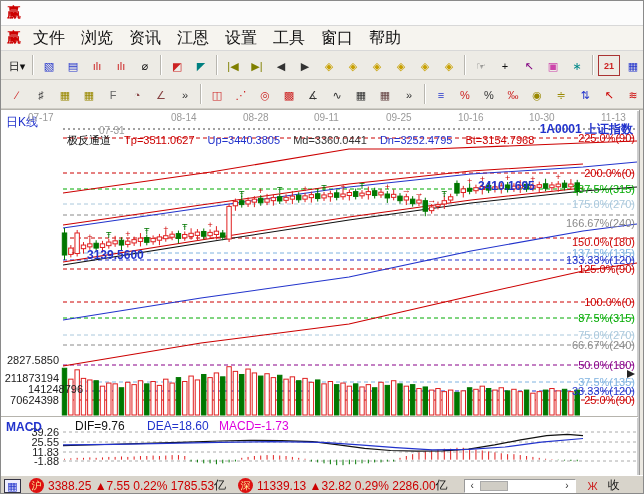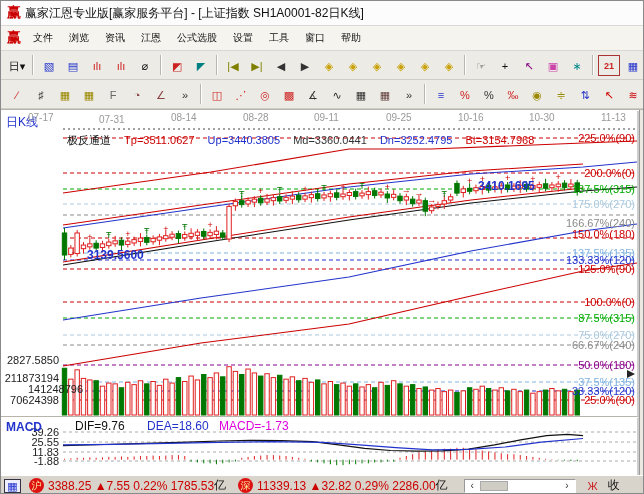--- a/index.html
+++ b/index.html
@@ -6,21 +6,21 @@
   *{box-sizing:border-box;font-family:"Liberation Sans","DejaVu Sans",sans-serif;}
   #win{position:relative;width:644px;height:494px;background:#fff;border:1px solid #8a8a8a;overflow:hidden;}
   
   #titlebar{position:absolute;left:0;top:0;width:644px;height:25px;background:#fcfcfc;border-bottom:1px solid #d8d8d8;display:flex;align-items:center;}
   .logo{color:#cc0000;font-weight:bold;font-size:14px;margin:0 4px 0 6px;}
   #title-text{font-size:12px;color:#111;}
   #title-buttons{position:absolute;right:6px;top:3px;display:flex;gap:6px;}
   .tbtn{width:50px;height:19px;font-size:12px;color:#2233cc;background:#ece9e2;border:1px solid #999;border-top-color:#fff;border-left-color:#fff;text-align:center;line-height:17px;cursor:default;}
   
   #menubar{position:absolute;left:0;top:25px;width:644px;height:25px;background:#f6f4ef;border-bottom:1px solid #d8d8d8;display:flex;align-items:center;}
-  .menu-item{font-size:10px;color:#111;padding:2px 8px;}
+  .menu-item{font-size:16px;color:#111;padding:2px 8px;}
   
   .toolbar{position:absolute;left:0;width:644px;background:#edebe5;border-bottom:1px solid #cfcdc6;display:flex;align-items:center;padding-left:4px;}
   #toolbar1{top:50px;height:29px;}
   #toolbar2{top:79px;height:29px;}
   .ticon{min-width:22px;height:21px;margin:0 1px;font-size:11px;line-height:20px;text-align:center;background:#edebe5;border:1px solid #edebe5;white-space:nowrap;}
   .ticon.boxed{border:1px solid #aa3333;font-size:9px;font-weight:bold;}
   .tsep{width:2px;height:20px;border-left:1px solid #b8b6af;border-right:1px solid #fff;margin:0 3px;}
   
   #chart{position:absolute;left:0;top:108px;width:644px;height:366px;background:#fff;border-top:1px solid #b5b3ac;}
   #chart svg{position:absolute;left:0;top:0;}
@@ -49,30 +49,28 @@
   #recv{margin-left:10px;color:#111;}
   #antenna{color:#cc2222;font-size:11px;margin-left:12px;}
 </style>
 </head>
 <body>
 
 <div id="win">
 
   <div id="titlebar">
     <span class="logo">赢</span>
-    <span id="title-text">赢家江恩专业版[赢家服务平台] - [上证指数  SH1A0001-82日K线]</span>
   </div>
 
   <div id="menubar">
     <span class="logo">赢</span>
   <span class="menu-item">文件</span>
       <span class="menu-item">浏览</span>
       <span class="menu-item">资讯</span>
       <span class="menu-item">江恩</span>
-      <span class="menu-item">公式选股</span>
       <span class="menu-item">设置</span>
       <span class="menu-item">工具</span>
       <span class="menu-item">窗口</span>
       <span class="menu-item">帮助</span>
     </div>
 
   <div id="toolbar1" class="toolbar">
       <span class="ticon" style="color: rgb(17, 17, 17);">日▾</span>
       <span class="tsep"></span>
       <span class="ticon" style="color: rgb(34, 51, 204);">▧</span>
@@ -525,23 +523,24 @@
       </svg>
     <div id="kline-label" class="abs">日K线</div>
     <div id="pane-header" class="abs">
       <span style="color:#111">极反通道</span>
       <span style="color:#cc0000">Tp=3511.0627</span>
       <span style="color:#2233cc">Up=3440.3805</span>
       <span style="color:#333">Md=3360.0441</span>
       <span style="color:#2233cc">Dn=3252.4795</span>
       <span style="color:#cc0000">Bt=3154.7968</span>
     </div>
+    <div id="sym-label" class="abs">1A0001  上证指数</div>
     <div id="dates">
         <span class="abs datelab" style="left: 27px; top: 2px;">07-17</span>
-        <span class="abs datelab" style="left: 98px; top: 4px;">07-31</span>
+        <span class="abs datelab" style="left: 98px; top: 15px;">07-31</span>
         <span class="abs datelab" style="left: 170px; top: 2px;">08-14</span>
         <span class="abs datelab" style="left: 242px; top: 2px;">08-28</span>
         <span class="abs datelab" style="left: 313px; top: 2px;">09-11</span>
         <span class="abs datelab" style="left: 385px; top: 2px;">09-25</span>
         <span class="abs datelab" style="left: 457px; top: 2px;">10-16</span>
         <span class="abs datelab" style="left: 528px; top: 2px;">10-30</span>
         <span class="abs datelab" style="left: 600px; top: 2px;">11-13</span>
       </div>
     <div id="left-axis">
         <span class="abs left-ax" style="left: 0px; top: 250px;">2827.5850</span>
@@ -552,21 +551,21 @@
         <span class="abs left-ax" style="left: 0px; top: 332px;">25.55</span>
         <span class="abs left-ax" style="left: 0px; top: 342px;">11.83</span>
         <span class="abs left-ax" style="left: 0px; top: 351px;">-1.88</span>
       </div>
     <div id="pct-labels">
         <span class="abs pct-label" style="right: 10px; top: 28px; color: rgb(204, 0, 0);">225.0%(90)</span>
         <span class="abs pct-label" style="right: 10px; top: 63px; color: rgb(204, 0, 0); text-align: center;">200.0%(0)</span>
         <span class="abs pct-label" style="right: 10px; top: 79px; color: rgb(0, 170, 0);">187.5%(315)</span>
         <span class="abs pct-label" style="right: 10px; top: 94px; color: rgb(170, 200, 220);">175.0%(270)</span>
         <span class="abs pct-label" style="right: 10px; top: 105px; color: rgb(138, 138, 138); margin-top: 8px;">166.67%(240)</span>
-        <span class="abs pct-label" style="right: 10px; top: 124px; color: rgb(204, 0, 0); text-align: right;">150.0%(180)</span>
+        <span class="abs pct-label" style="right: 10px; top: 132px; color: rgb(204, 0, 0); text-align: right;">150.0%(180)</span>
         <span class="abs pct-label" style="right: 10px; top: 143px; color: rgb(127, 178, 224);">137.5%(135)</span>
         <span class="abs pct-label" style="right: 10px; top: 150px; color: rgb(34, 51, 204);">133.33%(120)</span>
         <span class="abs pct-label" style="right: 10px; top: 159px; color: rgb(204, 0, 0);">125.0%(90)</span>
         <span class="abs pct-label" style="right: 10px; top: 192px; color: rgb(204, 0, 0);">100.0%(0)</span>
         <span class="abs pct-label" style="right: 10px; top: 208px; color: rgb(0, 170, 0);">87.5%(315)</span>
         <span class="abs pct-label" style="right: 10px; top: 225px; color: rgb(170, 200, 220);">75.0%(270)</span>
         <span class="abs pct-label" style="right: 10px; top: 235px; color: rgb(138, 138, 138);">66.67%(240)</span>
         <span class="abs pct-label" style="right: 10px; top: 255px; color: rgb(136, 0, 136);">50.0%(180)</span>
         <span class="abs pct-label" style="right: 10px; top: 272px; color: rgb(127, 178, 224);">37.5%(135)</span>
         <span class="abs pct-label" style="right: 10px; top: 281px; color: rgb(34, 51, 204);">33.33%(120)</span>

